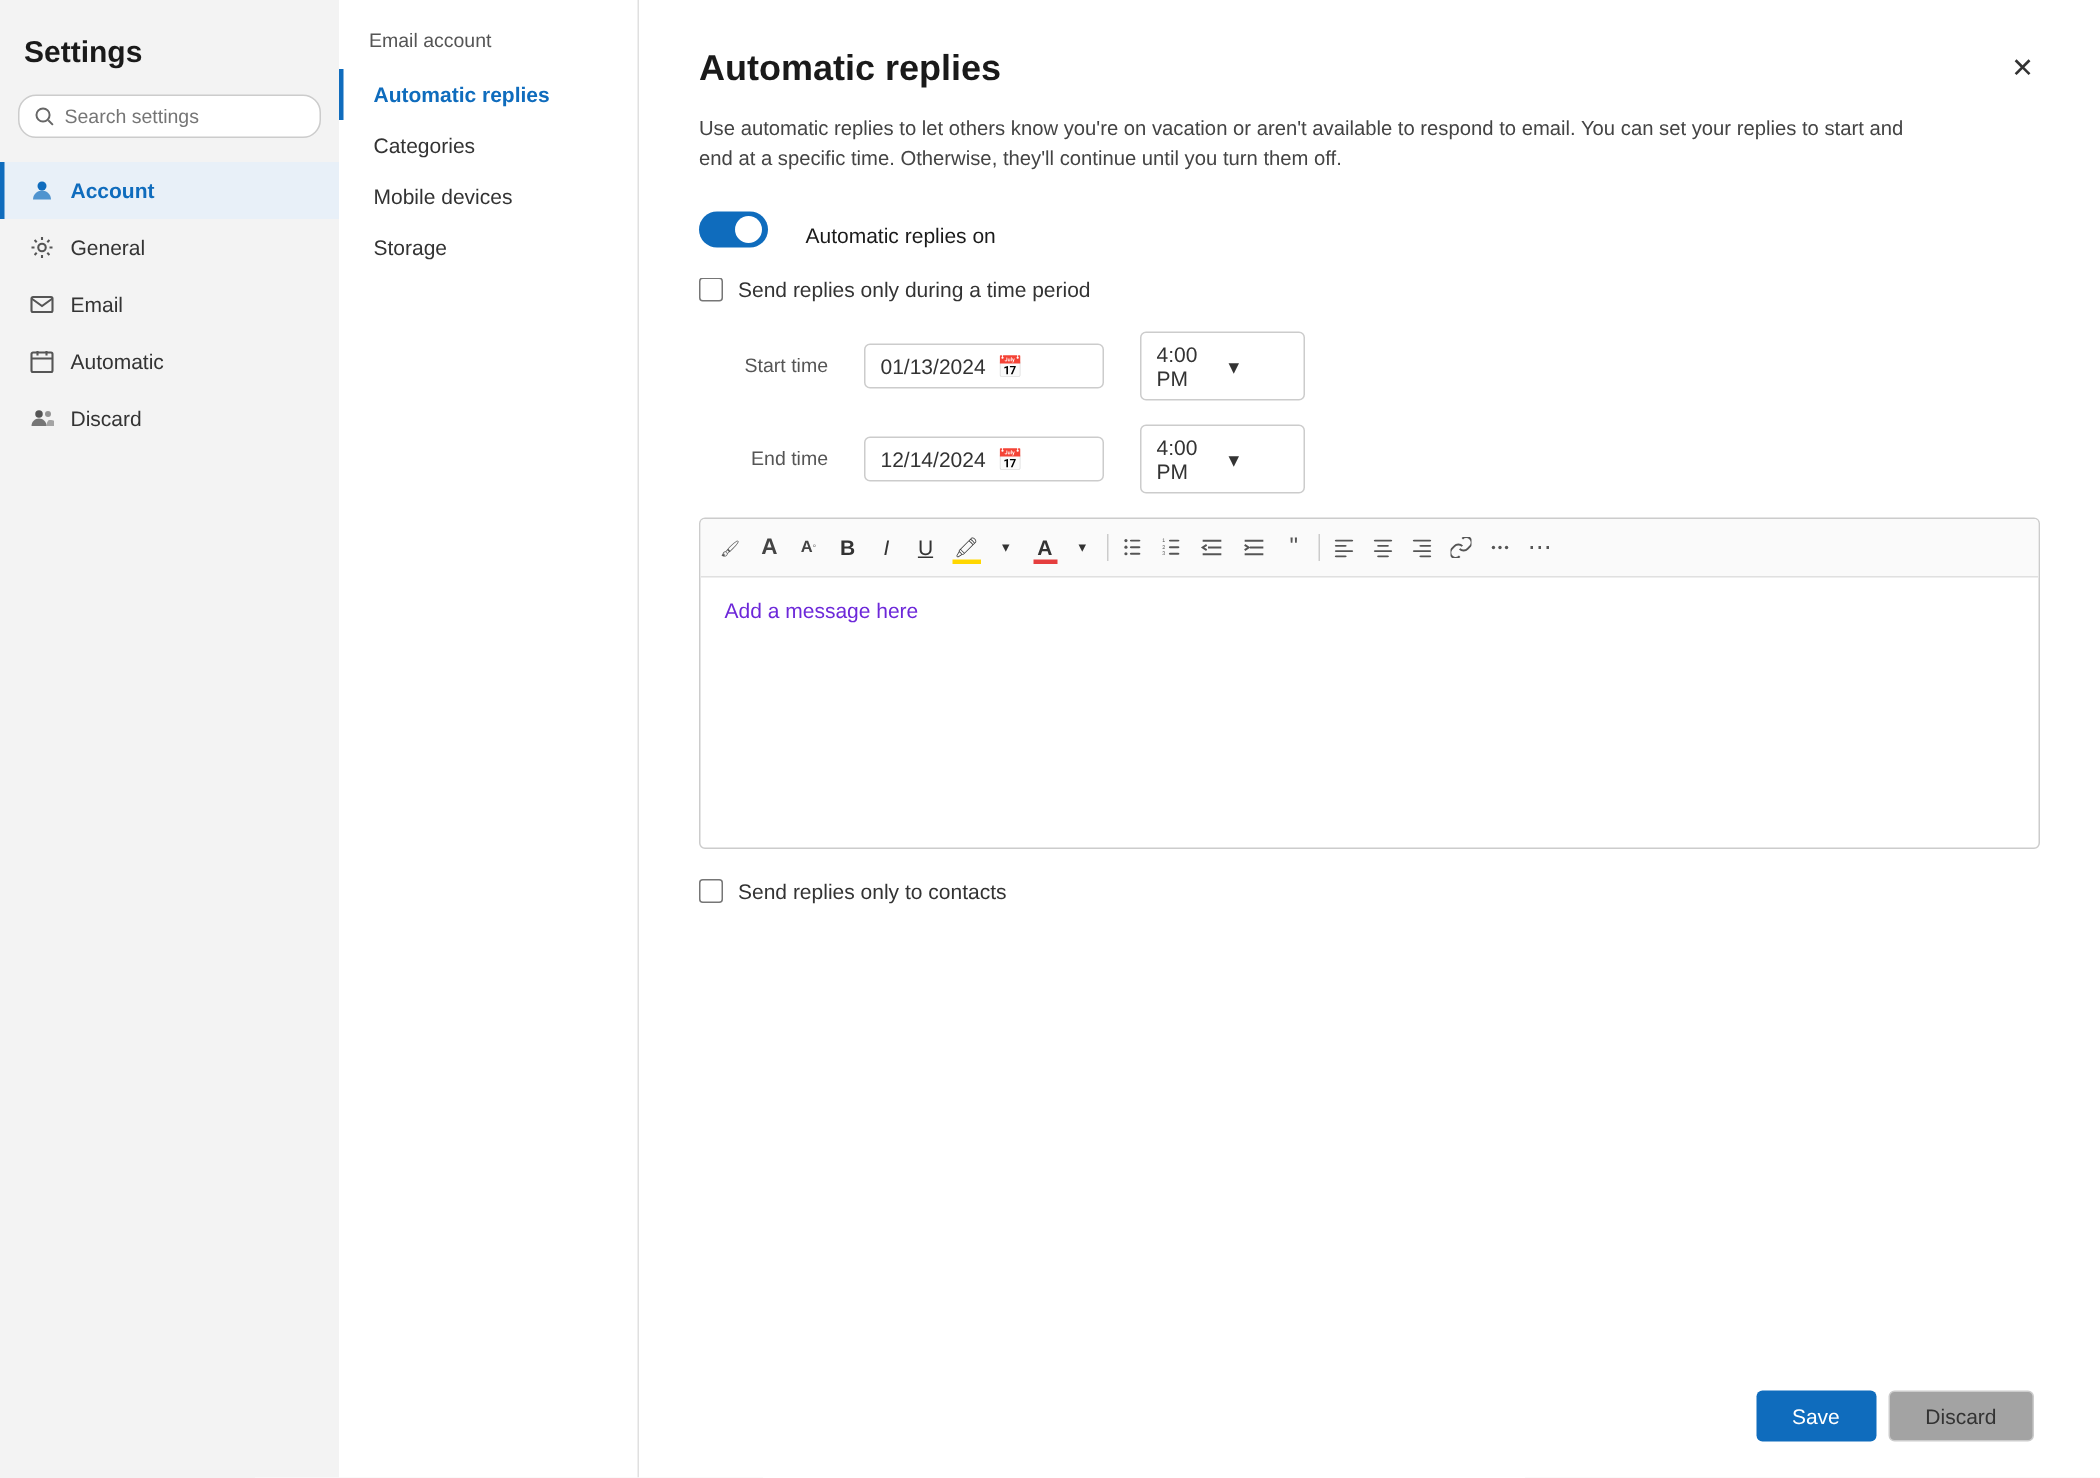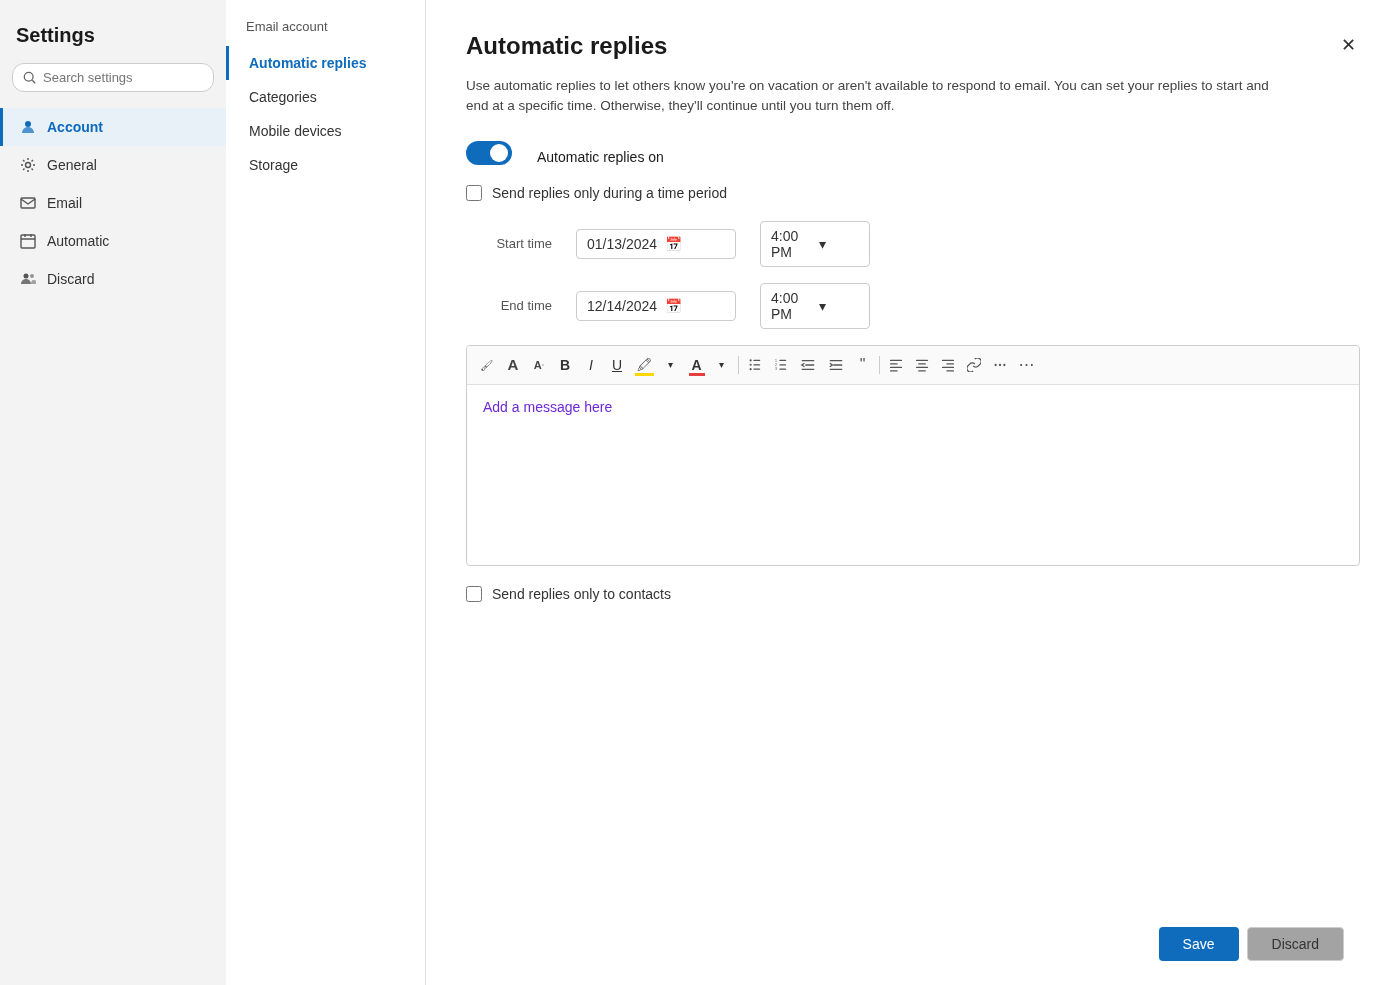--- a/index.html
+++ b/index.html
@@ -314,21 +314,21 @@
       padding: 14px 16px;
       color: #6d28d9;
       font-size: 14px;
       cursor: text;
     }
 
     
     .bottom-bar {
       position: absolute;
       bottom: 24px;
-      right: 56px;
+      right: 44px;
       display: flex;
       gap: 8px;
     }
     .btn-save {
       background: #0f6cbd;
       color: #fff;
       border: none;
       border-radius: 4px;
       padding: 8px 24px;
       font-size: 14px;

